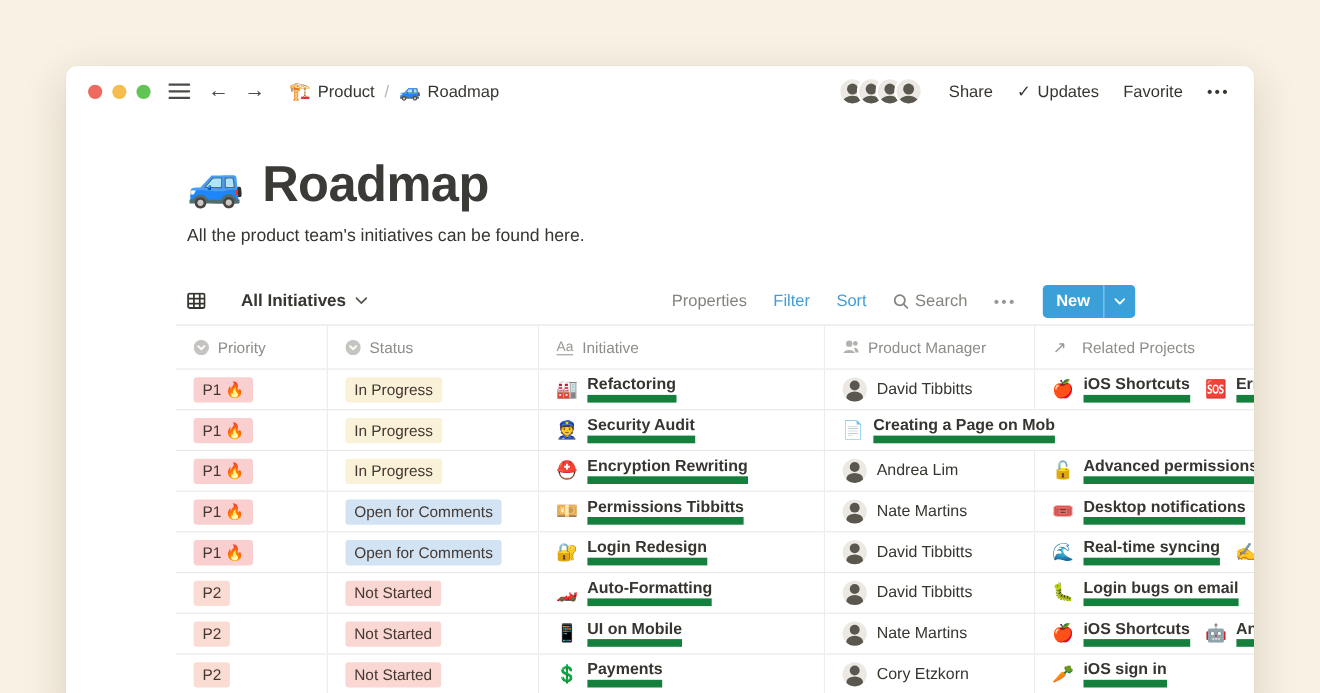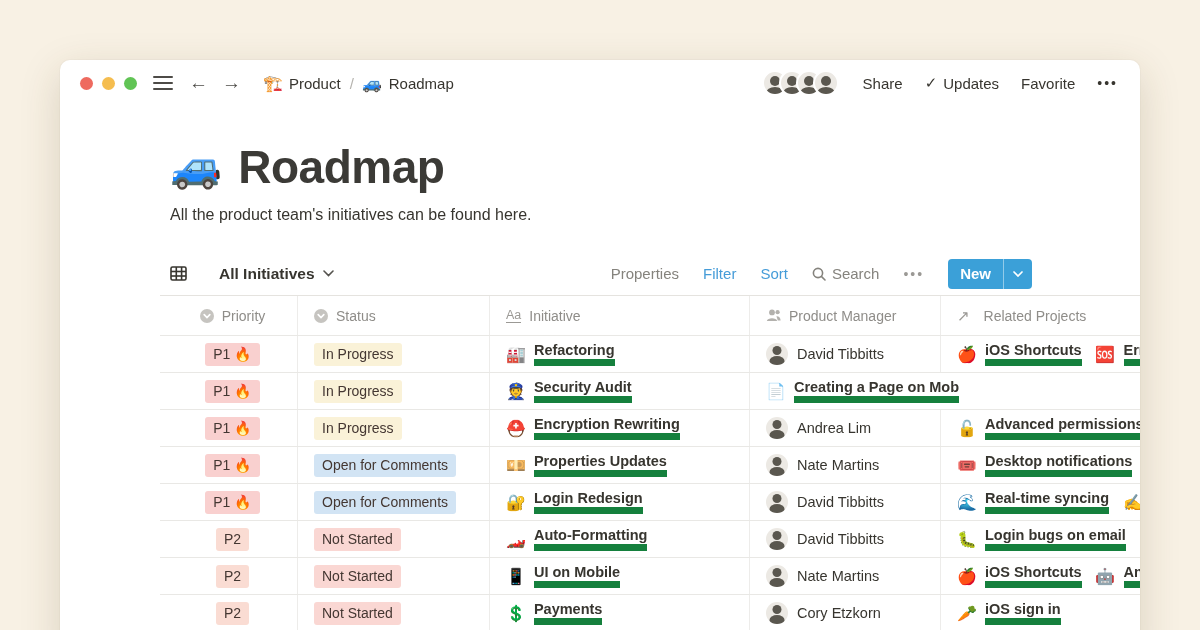--- a/index.html
+++ b/index.html
@@ -56,21 +56,21 @@
   .new-btn { display:flex; align-items:stretch; background:#3ba0d8; border-radius:4px; overflow:hidden; cursor:pointer; height:30px; }
   .new-btn .label { color:#fff; font-size:15px; font-weight:700; padding:0 12px; display:flex; align-items:center; }
   .new-btn .divider { width:1px; background:rgba(255,255,255,0.45); }
   .new-btn .caret { display:flex; align-items:center; padding:0 9px; }
   
   .table { width:1101px; }
   .thead { display:flex; height:40px; border-bottom:1px solid #e9e8e5; }
   .th { display:flex; align-items:center; gap:8px; padding:0 8px 0 16px; font-size:14px; color:#8f8d89; border-right:1px solid #edecea; }
   .tr { display:flex; height:37px; border-bottom:1px solid #e9e8e5; }
   .td { display:flex; align-items:center; padding:0 8px 0 16px; border-right:1px solid #edecea; overflow:hidden; white-space:nowrap; }
-  .c1{ width:138px;justify-content:center; } .c2{ width:192px; } .c3{ width:260px; } .c4{ width:191px; }
+  .c1{ width:138px; } .c2{ width:192px; } .c3{ width:260px; } .c4{ width:191px; }
   .c5{ width:320px; border-right:none; gap:14px; }
   .tag { display:inline-flex; align-items:center; height:23px; padding:0 8px; border-radius:3px; font-size:14px; color:#443732; }
   .t-red{ background:#f9d0cf; } .t-peach{ background:#fadcd3; }
   .t-yellow{ background:#faf2d8; } .t-blue{ background:#d2e4f4; } .t-pink{ background:#fad7d3; }
   .cell-emoji { font-size:16px; margin-right:8px; flex:0 0 auto; }
   .plink { font-size:14.5px; font-weight:600; color:#37352f; border-bottom:7px solid #15803d; padding-bottom:1px; cursor:pointer; }
   .rel-item { display:inline-flex; align-items:center; flex:0 0 auto; }
   .pm-name { font-size:14.5px; color:#37352f; }
   .row-avatar { width:22px; height:22px; border-radius:50%; background:#ece9e4; position:relative; overflow:hidden; margin-right:9px; flex:0 0 auto; }
   .row-avatar::before { content:""; position:absolute; left:50%; top:3px; transform:translateX(-50%); width:9px; height:9px; border-radius:50%; background:#5a574f; }
@@ -297,21 +297,21 @@
 
       <div class="tr">
         <div class="td c1">
             <span class="tag t-red">P1 🔥</span>
           </div>
         <div class="td c2">
             <span class="tag t-blue">Open for Comments</span>
           </div>
         <div class="td c3">
           <span class="cell-emoji">💴</span>
-          <span class="plink">Properties Updates</span>
+          <span class="plink">Permissions Tibbitts</span>
         </div>
         <div class="td c4">
             <span class="row-avatar"></span>
             <span class="pm-name">Nate Martins</span>
           </div>
         <div class="td c5">
           <span class="rel-item">
               <span class="cell-emoji">🎟️</span>
               <span class="plink">Desktop notifications</span>
             </span>

